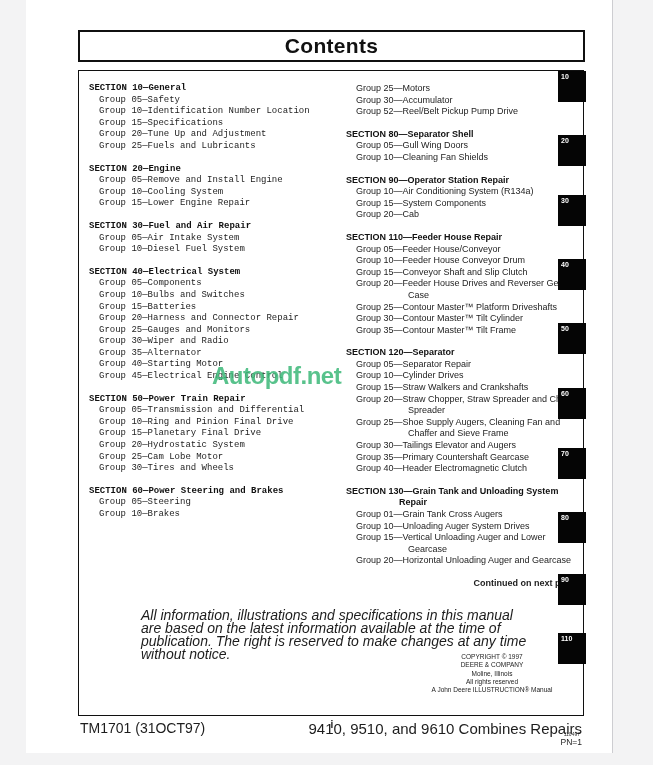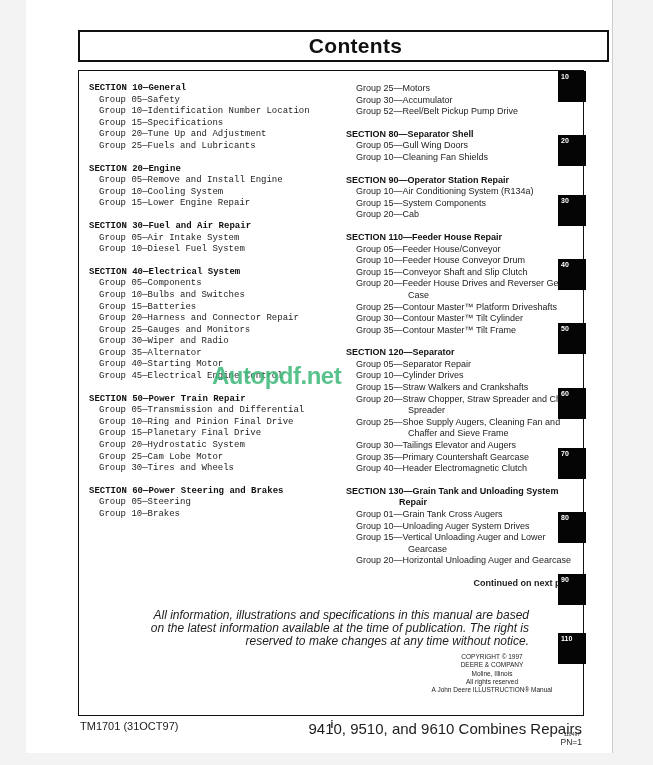--- a/index.html
+++ b/index.html
@@ -10,46 +10,46 @@
     color:#1d1d1d;
   }
   .sheet{
     position:absolute;left:26px;top:0;width:586px;height:753px;
     background:#ffffff;border-right:1px solid #cdcdd1;
   }
   
   .title-box{
     position:absolute;left:52px;top:30px;width:503px;height:28px;
     border:2px solid #101010;
-    display:flex;align-items:center;justify-content:center;padding-left:24px;
+    display:flex;align-items:center;justify-content:center;
   }
   .title-box .title{font-size:21px;font-weight:bold;letter-spacing:.3px;color:#111;}
   
   .main-box{
     position:absolute;left:52px;top:70px;width:504px;height:644px;
     border:1.5px solid #101010;
   }
   .col{position:absolute;top:12px;font-size:9px;line-height:11.6px;}
   .col-left{left:10px;width:252px;font-family:Liberation Mono, monospace;}
   .col-right{left:267px;width:232px;}
   .toc-block{margin-bottom:11px;}
   .toc-section{font-weight:bold;color:#111;padding-left:53px;text-indent:-53px;}
   .toc-group{padding-left:62px;text-indent:-52px;}
   .continued{font-weight:bold;text-align:right;margin-top:11px;padding-right:2px;}
   
   .notice{
     position:absolute;left:62px;top:538px;width:388px;
-    font-style:italic;font-size:12px;line-height:13px;color:#1d1d1d;text-align:right;
+    font-style:italic;font-size:14px;line-height:13px;color:#1d1d1d;
   }
   .copyright{
     position:absolute;left:308px;top:582px;width:210px;
     text-align:center;font-size:6.5px;line-height:8.3px;color:#222;
   }
   
-  .footer-left{position:absolute;left:54px;top:720px;font-size:11px;}
+  .footer-left{position:absolute;left:54px;top:720px;font-size:14px;}
   .footer-page{position:absolute;left:296px;top:719px;width:20px;text-align:center;font-size:10px;font-weight:bold;}
   .footer-right{position:absolute;right:30px;top:720px;font-size:15px;}
   .footer-code{position:absolute;right:32px;top:731px;font-size:5px;color:#333;}
   .footer-pn{position:absolute;right:30px;top:737px;font-size:8.5px;margin-left:11px;}
   
   .tab{
     position:absolute;left:558px;width:28px;height:31px;background:#050505;
     color:#ffffff;font-size:7px;font-weight:bold;
     padding:2px 0 0 3px;box-sizing:border-box;
   }

